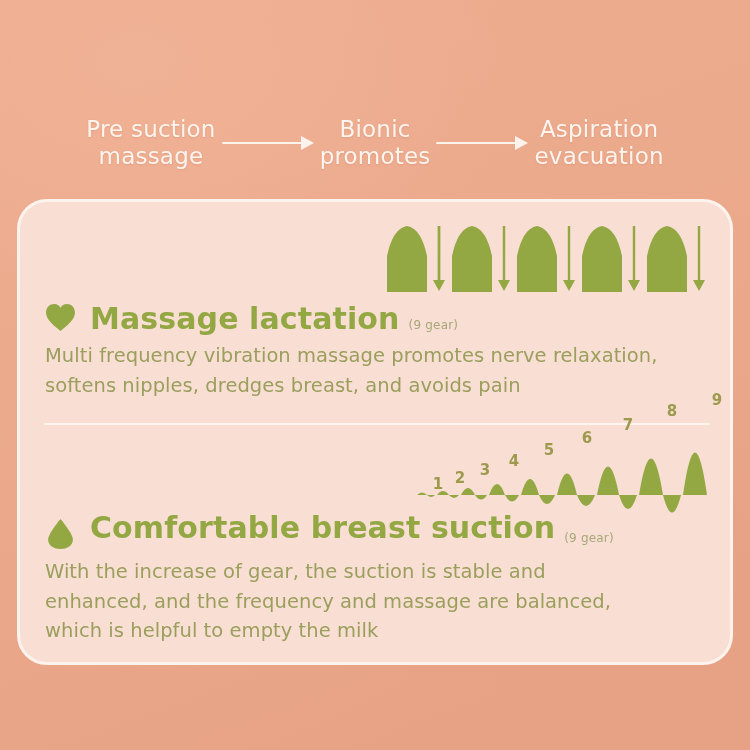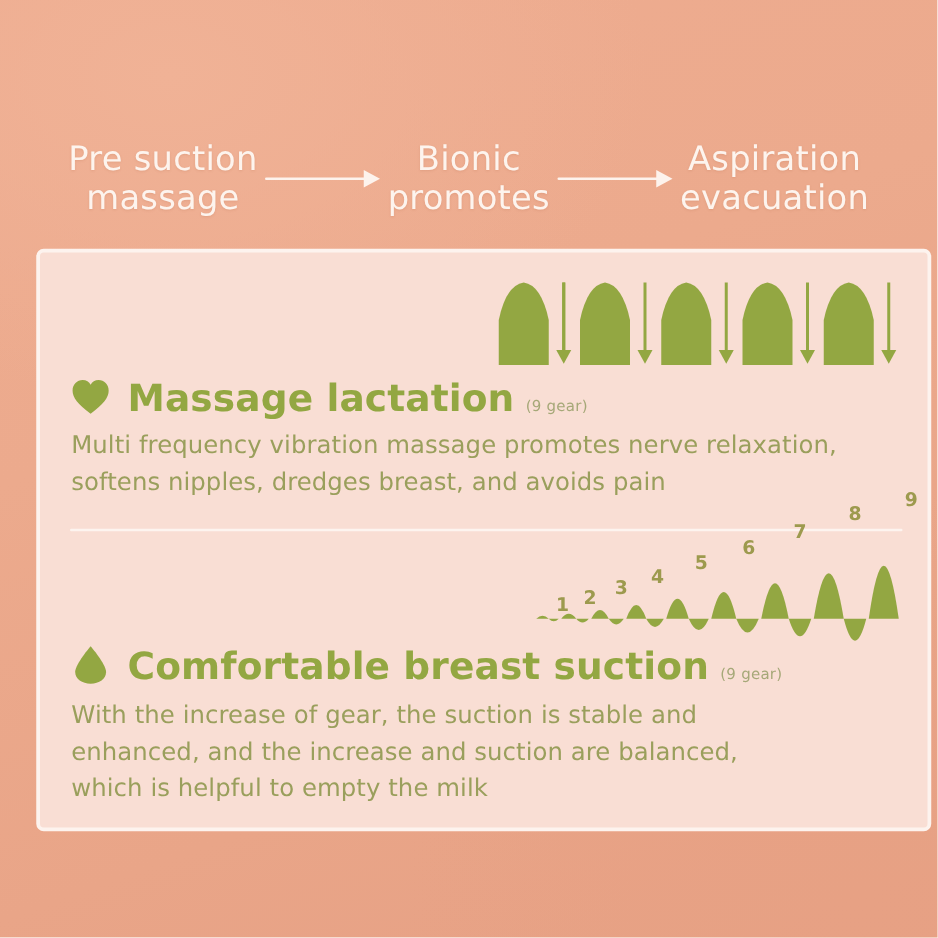--- a/index.html
+++ b/index.html
@@ -29,21 +29,21 @@
     left: 0;
     top: 104px;
     width: 750px;
     height: 78px;
     display: flex;
     align-items: center;
     justify-content: center;
   }
   .flow-label {
     color: #fdf4ee;
-    font-size: 27px;
+    font-size: 23px;
     line-height: 1.16;
     text-align: center;
     letter-spacing: .2px;
     white-space: pre-line;
     text-shadow: 0 1px 2px rgba(170,95,60,.18);
   }
   .flow-arrow {
     position: relative;
     width: 92px;
     height: 20px;
@@ -73,43 +73,42 @@
   
   #card {
     position: absolute;
     left: 17px;
     top: 199px;
     width: 716px;
     height: 466px;
     box-sizing: border-box;
     background: #f9ded4;
     border: 3px solid #fdf3ee;
-    border-radius: 6px;
+    border-radius: 30px;
     overflow: hidden;
-    margin-left: 12px;
   }
 
   .divider {
     position: absolute;
     left: 24px;
     top: 221px;
     width: 666px;
     height: 2px;
     background: #fdf4ef;
     border-radius: 1px;
   }
 
   .heading {
     position: absolute;
     display: flex;
     align-items: baseline;
     white-space: nowrap;
   }
   #massage-heading { left: 24px; top: 94px; }
-  #suction-heading { left: 24px; top: 308px; }
+  #suction-heading { left: 24px; top: 308px; align-items: flex-end; }
 
   .heading .icon {
     width: 33px;
     height: 33px;
     margin-right: 13px;
     flex: 0 0 auto;
     position: relative;
     top: 5px;
   }
   .heading .title {
@@ -272,17 +271,17 @@
 
     <div class="heading" id="suction-heading">
       <svg class="icon" viewBox="0 0 32 32">
         <path fill="#93a742" d="M16 2 C16 2 4 16 4 22 C4 27.5 9.4 31 16 31 C22.6 31 28 27.5 28 22 C28 16 16 2 16 2 Z"></path>
       </svg>
       <span class="title">Comfortable breast suction</span>
       <span class="gear">(9 gear)</span>
     </div>
 
     <div class="body-text" id="suction-body">With the increase of gear, the suction is stable and
-enhanced, and the increase and suction are balanced,
+enhanced, and the frequency and massage are balanced,
 which is helpful to empty the milk</div>
 
   </div>
 </div>
 
 </body></html>

